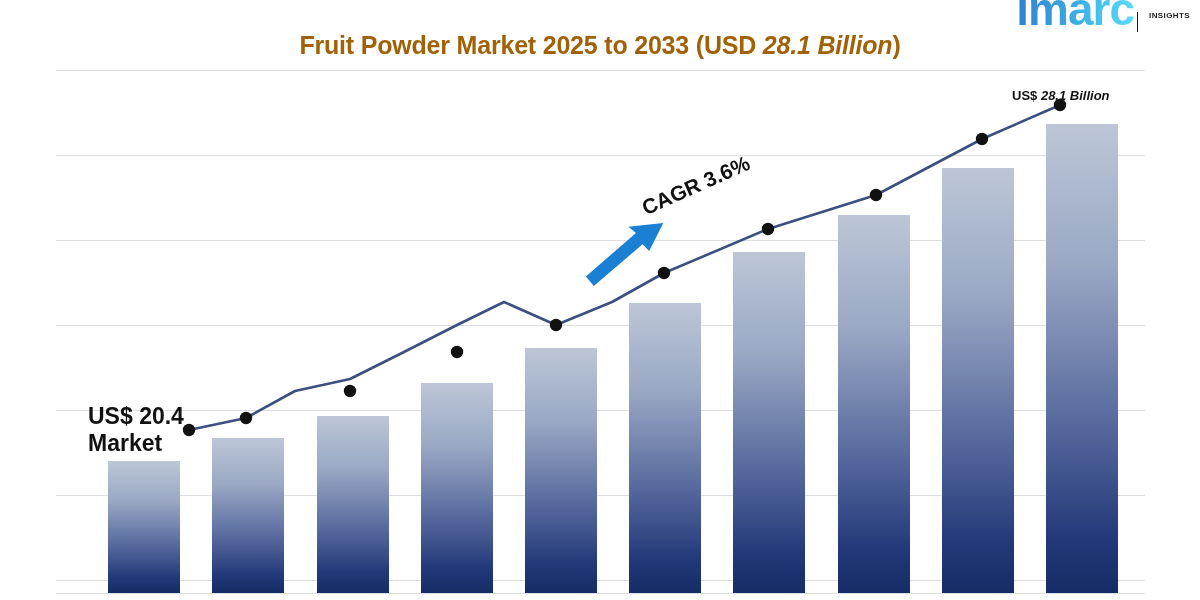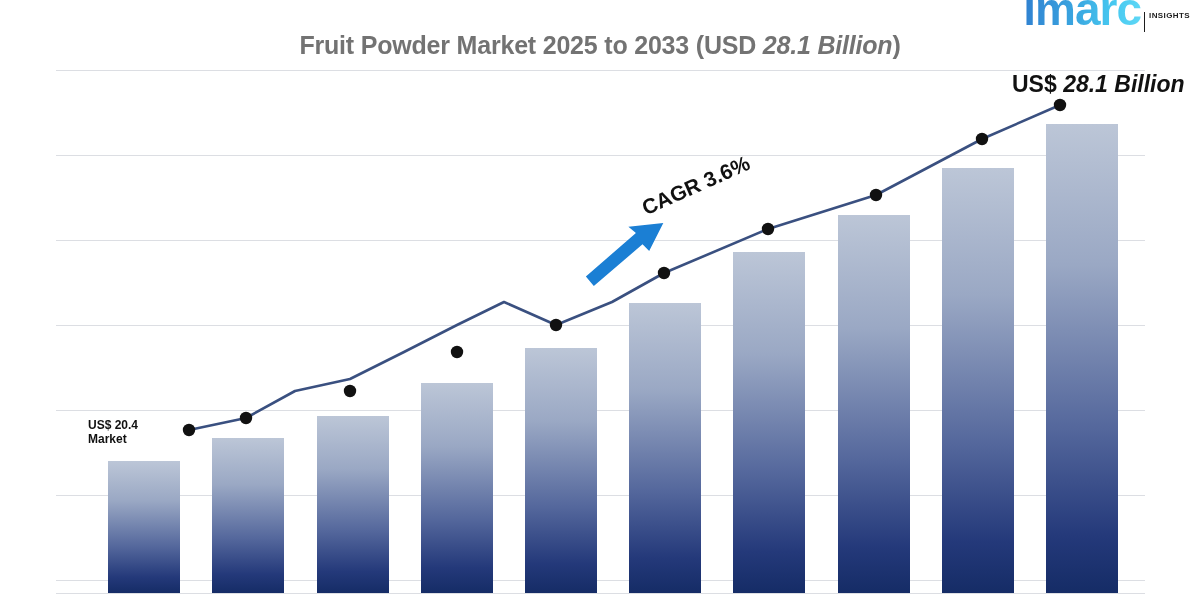--- a/index.html
+++ b/index.html
@@ -20,28 +20,28 @@
   #logo-word{
     font-size:46px; font-weight:700; letter-spacing:-1px;
     line-height:1;
     background:linear-gradient(95deg,#2f7fd0 0%,#3aa6e0 45%,#46c8f0 75%,#5fd8f6 100%);
     -webkit-background-clip:text; background-clip:text;
     color:transparent; -webkit-text-fill-color:transparent;
   }
   #logo-sub{
     font-size:8px; font-weight:700; color:#1d1d1d;
     letter-spacing:.4px; line-height:1;
-    padding-bottom:12px; border-left:1.5px solid #1d1d1d; padding-left:4px;
+    padding-bottom:12px; border-left:1.5px solid #1d1d1d; padding-left:11px;
   }
 
   
   #title{
     position:absolute; top:31px; left:0; width:1200px;
     text-align:center;
-    font-size:25px; font-weight:700; color:#737373;
+    font-size:25px; font-weight:700; color:#a16207;
     letter-spacing:-.2px;
     white-space:nowrap;
   }
   #title .ital{font-style:italic;}
 
   
   #chart{
     position:absolute; left:0; top:0; width:1200px; height:600px;
   }
   .gridline{
@@ -56,22 +56,22 @@
   svg#line-layer{
     position:absolute; left:0; top:0; width:1200px; height:600px;
     overflow:visible; pointer-events:none;
   }
 
   
   .annot{
     position:absolute; font-weight:700; color:#111;
     white-space:nowrap; line-height:1.18;
   }
-  #label-start{ left:88px; top:418px; font-size:12px; }
-  #label-end{ left:1012px; top:71px; font-size:23px; }
+  #label-start{ left:88px; top:403px; font-size:23px; }
+  #label-end{ left:1012px; top:88px; font-size:13px; }
   #label-end .ital{font-style:italic;}
 
   #cagr{
     position:absolute; left:648px; top:196px;
     font-size:21px; font-weight:700; color:#111;
     transform:rotate(-24deg); transform-origin:left bottom;
     white-space:nowrap;
   }
   #cagr-arrow{
     position:absolute; left:581px; top:250px; width:98px; height:42px;

